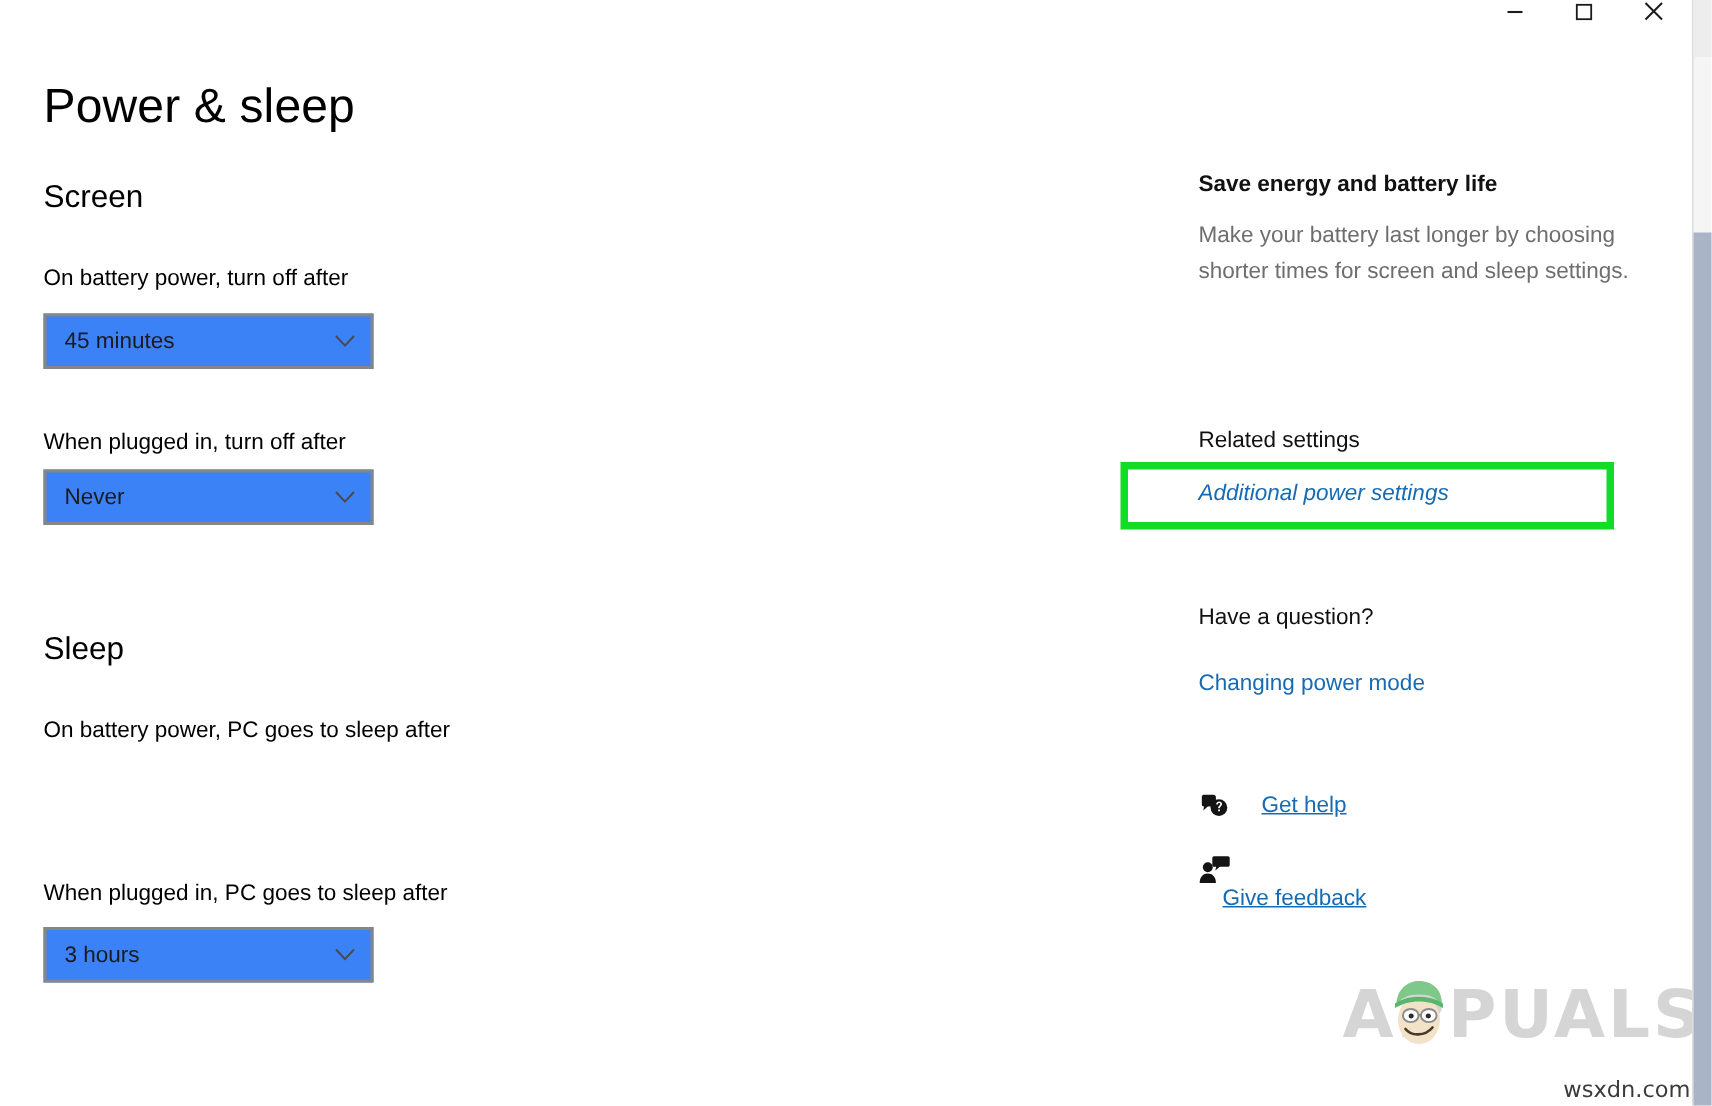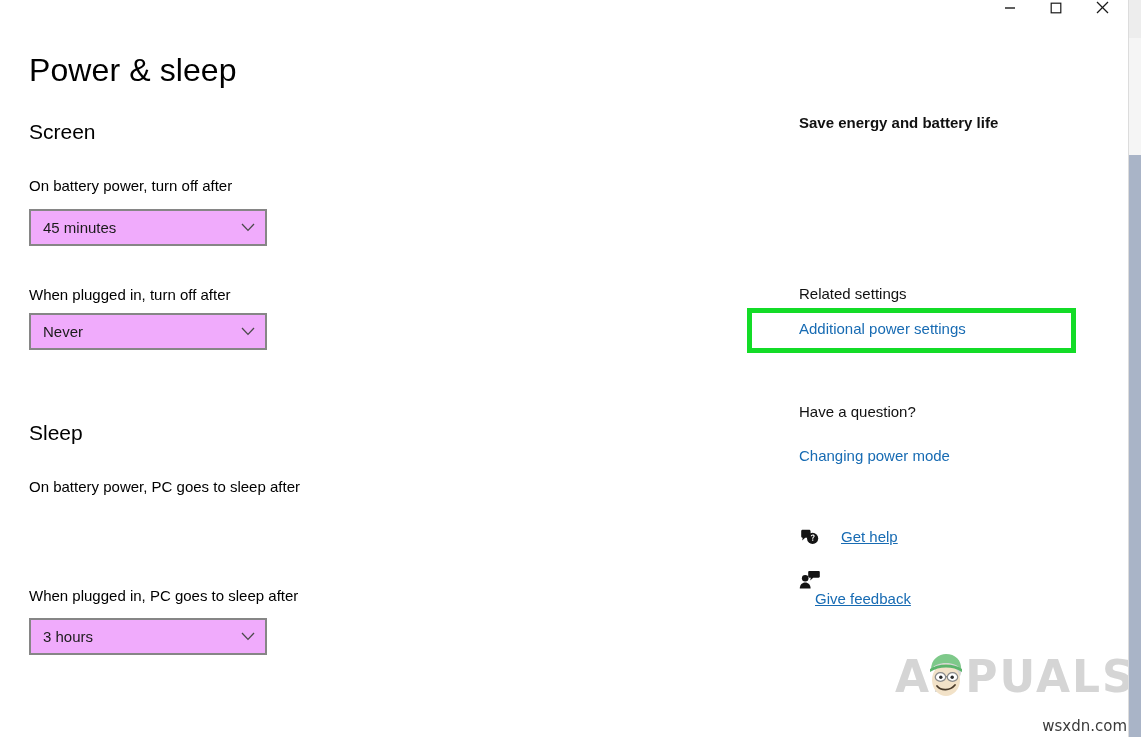--- a/index.html
+++ b/index.html
@@ -93,24 +93,24 @@
     position: absolute;
     left: 29px;
     font-size: 15px;
     font-weight: 400;
     color: #000;
     line-height: 20px;
   }
   .combo {
     position: absolute;
     left: 29px;
-    width: 238px;
+    width: 220px;
     height: 37px;
     border: 2px solid #868686;
-    background: #f0abfc;
+    background: #3b82f6;
     box-sizing: border-box;
     display: flex;
     align-items: center;
     cursor: default;
   }
   .combo-value {
     font-size: 15px;
     color: #1b1b1b;
     padding-left: 12px;
     flex: 1;
@@ -309,23 +309,24 @@
       <svg width="14" height="9" viewBox="0 0 14 9">
           <polyline points="1,1 7,7.4 13,1" fill="none" stroke="#4a4a4a" stroke-width="1.3"></polyline>
         </svg>
     </span>
   </div>
 </div>
 
 <div id="right-pane">
 
   <div class="rp-head" style="top:113px;">Save energy and battery life</div>
+  <div class="rp-body" style="top:145px;">Make your battery last longer by choosing shorter times for screen and sleep settings.</div>
 
   <div class="rp-head-reg" style="top:284px;">Related settings</div>
-  <a class="rp-link" style="top:319px;" href="#">Additional power settings</a>
+  <a class="rp-link" style="top:319px;font-style:italic;" href="#">Additional power settings</a>
 
   <div class="rp-head-reg" style="top:402px;">Have a question?</div>
   <a class="rp-link" style="top:446px;" href="#">Changing power mode</a>
 
   <div class="help-row" style="top:528px;">
     <span class="help-icon">
       <svg width="22" height="20" viewBox="0 0 22 20">
         <path d="M2.2 2.2 C2.2 1.2 3 0.8 3.8 0.8 L10 0.8 C11 0.8 11.6 1.5 11.6 2.4 L11.6 7.2 C11.6 8.1 11 8.7 10.1 8.7 L6.2 8.7 L3.2 11.4 L3.7 8.7 L3.6 8.7 C2.7 8.7 2.2 8.1 2.2 7.2 Z" fill="#141414"></path>
         <circle cx="13.6" cy="9.4" r="5.6" fill="#141414"></circle>
         <path d="M11.8 7.3 C11.8 6.1 12.7 5.4 13.8 5.4 C14.9 5.4 15.7 6.1 15.7 7.1 C15.7 8.3 14.3 8.5 14.2 9.8 L13.1 9.8 C13.1 8.1 14.5 8 14.5 7.2 C14.5 6.7 14.2 6.4 13.7 6.4 C13.2 6.4 12.9 6.8 12.9 7.3 Z M13.1 10.6 L14.3 10.6 L14.3 11.8 L13.1 11.8 Z" fill="#ffffff"></path>

